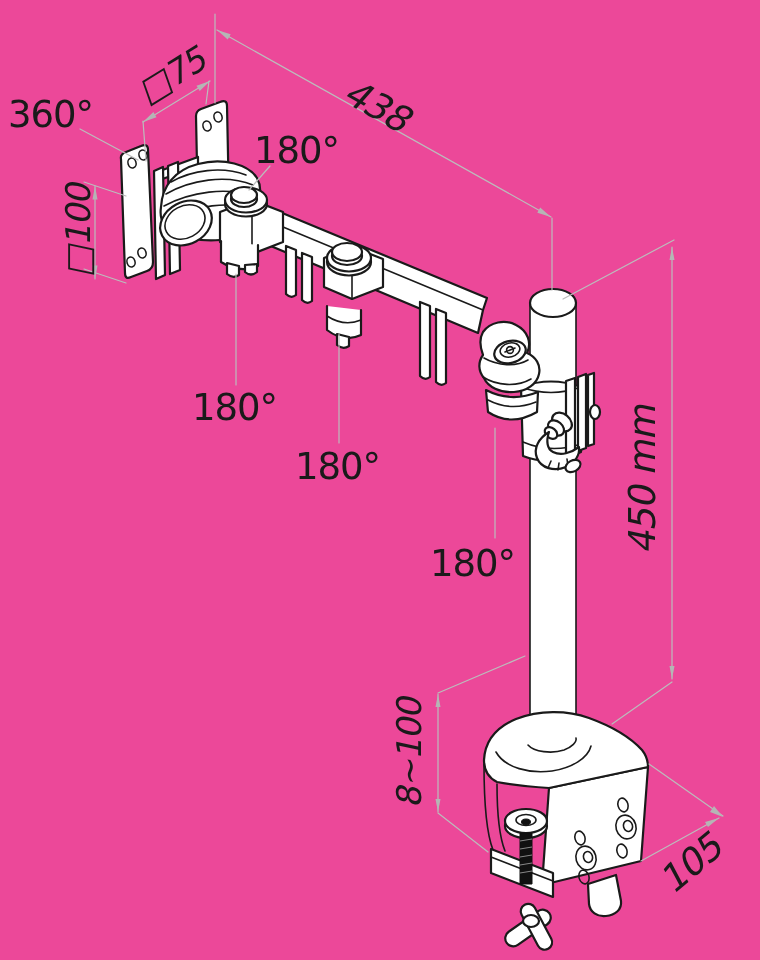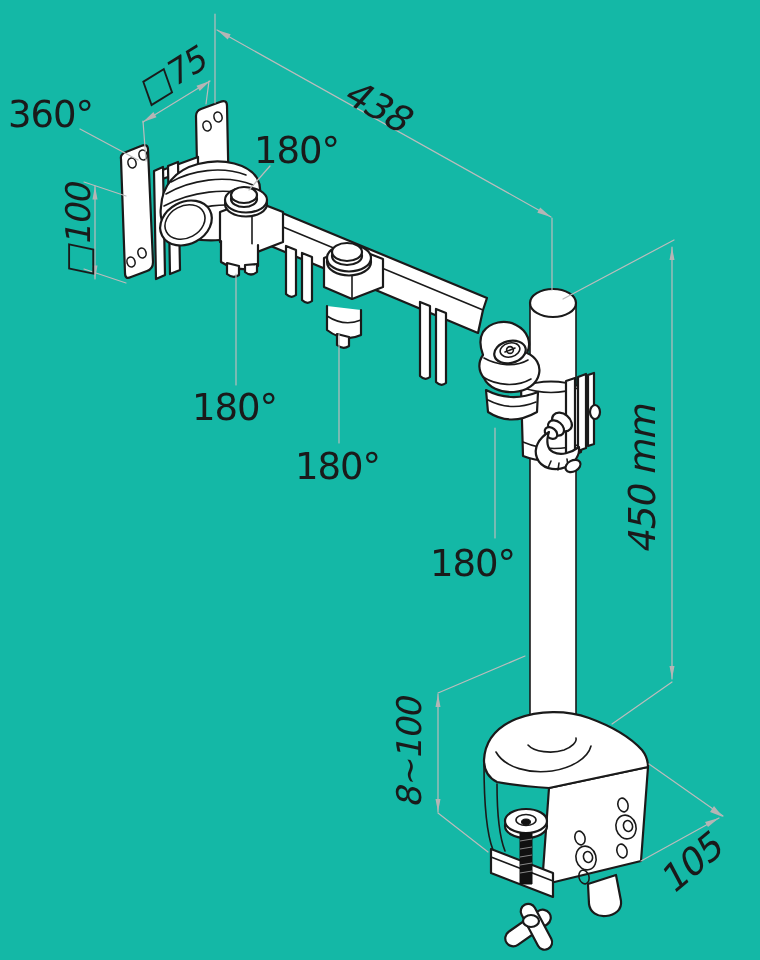--- a/index.html
+++ b/index.html
@@ -1,16 +1,16 @@
 <!DOCTYPE html>
 <html><head>
 <meta charset="utf-8">
 <style>
   html,body{margin:0;padding:0;background:#ffffff;}
-  .stage{position:relative;width:760px;height:960px;background:#14b8a6;overflow:hidden;
+  .stage{position:relative;width:760px;height:960px;background:#ec4899;overflow:hidden;
          font-family:"DejaVu Sans","Liberation Sans",sans-serif;}
   svg{display:block}
   .part{fill:#ffffff;stroke:#1a1a1a;stroke-width:2.2;stroke-linejoin:round;stroke-linecap:round;}
   .part-thin{fill:none;stroke:#1a1a1a;stroke-width:1.6;stroke-linejoin:round;stroke-linecap:round;}
   .part-black{fill:#111;stroke:#111;stroke-width:1;}
   .dim{fill:none;stroke:#bcbcbc;stroke-width:1.2;stroke-linecap:round;}
   .dim-arrow{fill:#b5b5b5;stroke:none;}
   .lbl{fill:#1a1a1a;font-size:37px;letter-spacing:-1px;}
   .lbl-sm{fill:#1a1a1a;font-size:34px;letter-spacing:-1px;}
 </style>

